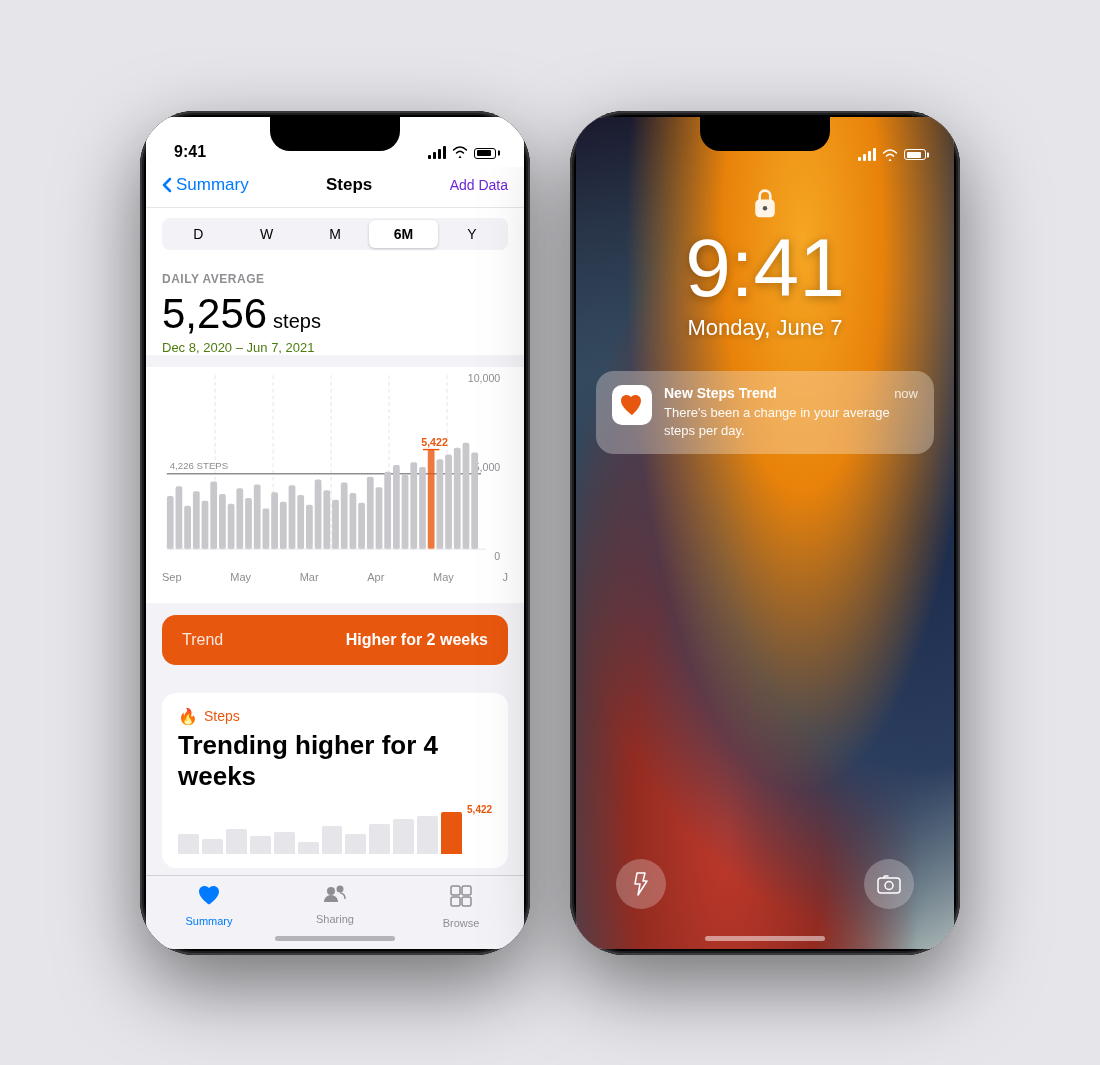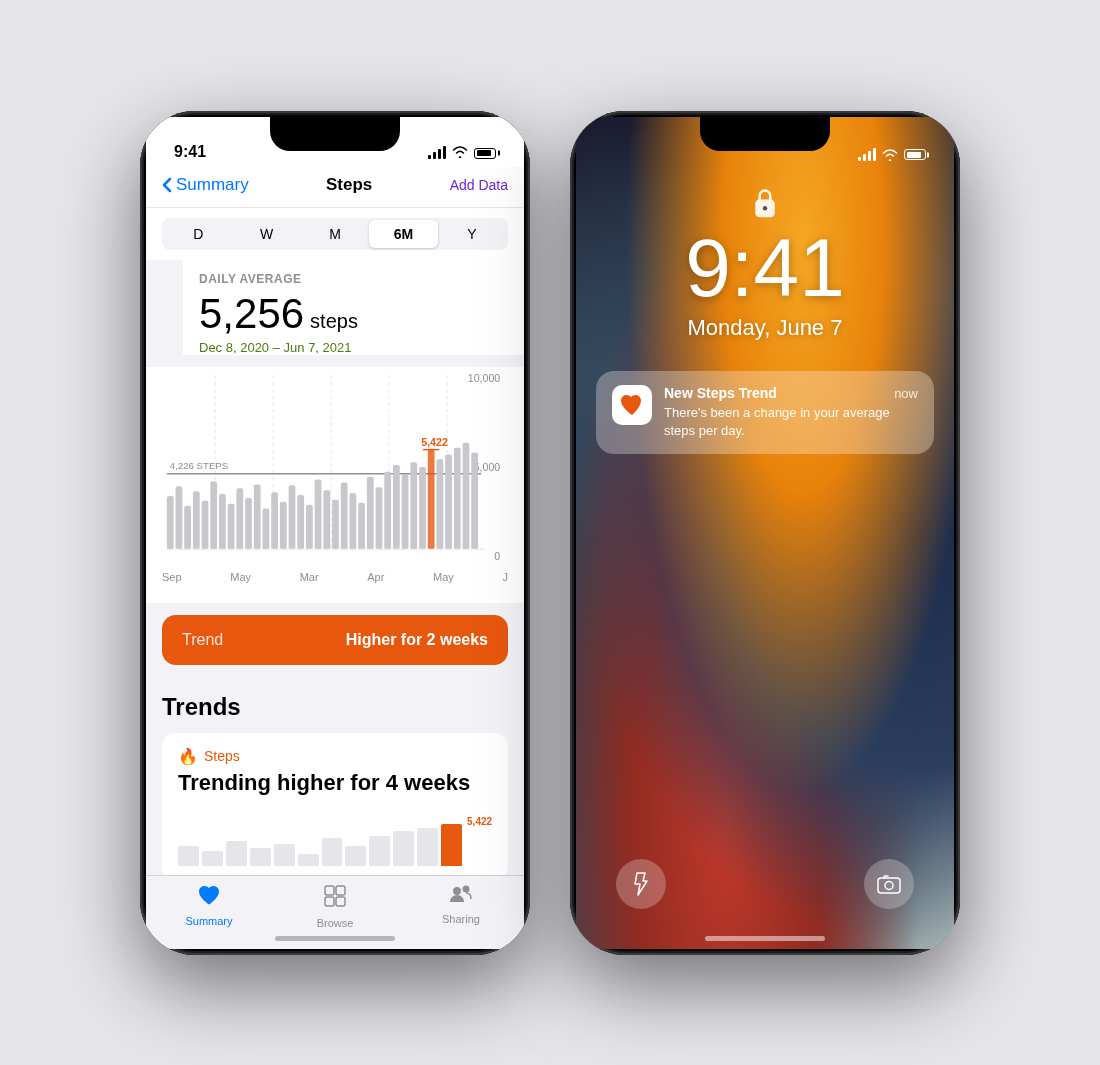--- a/index.html
+++ b/index.html
@@ -20,21 +20,21 @@
       height: 844px;
       background: #000;
       border-radius: 55px;
       position: relative;
       box-shadow: 0 30px 80px rgba(0,0,0,0.5), inset 0 0 0 2px #3a3a3c, inset 0 0 0 4px #1c1c1e;
       overflow: hidden;
     }
     .iphone-inner {
       position: absolute;
       inset: 6px;
-      border-radius: 5px;
+      border-radius: 28px;
       overflow: hidden;
       background: #fff;
     }
 
     
     .notch {
       position: absolute;
       top: 0;
       left: 50%;
       transform: translateX(-50%);
@@ -176,21 +176,20 @@
     .time-pill.active {
       background: #fff;
       box-shadow: 0 1px 3px rgba(0,0,0,0.2);
       font-weight: 600;
     }
 
     
     .stats-area {
       background: #fff;
       padding: 12px 16px 0;
-      margin-left: 37px;
     }
     .daily-label {
       font-size: 12px;
       font-weight: 600;
       color: #8e8e93;
       letter-spacing: 0.5px;
       text-transform: uppercase;
     }
     .steps-count {
       display: flex;
@@ -274,24 +273,24 @@
       gap: 6px;
       margin-bottom: 4px;
     }
     .fire-icon { font-size: 16px; }
     .trend-category {
       font-size: 14px;
       font-weight: 500;
       color: #e8570e;
     }
     .trend-headline {
-      font-size: 22px;
+      font-size: 26px;
       font-weight: 700;
       color: #000;
-      margin-bottom: 20px;
+      margin-bottom: 12px;
     }
 
     
     .mini-chart {
       display: flex;
       align-items: flex-end;
       gap: 3px;
       height: 50px;
     }
     .mini-bar {
@@ -638,21 +637,20 @@
             <span>J</span>
           </div>
         </div>
 
         <div class="trend-btn">
           <span class="trend-left">Trend</span>
           <span class="trend-right">Higher for 2 weeks</span>
         </div>
 
         <div class="trends-section">
-          <div class="trends-title">Trends</div>
           <div class="trend-card">
             <div class="trend-card-header">
               <span class="fire-icon">🔥</span>
               <span class="trend-category">Steps</span>
             </div>
             <div class="trend-headline">Trending higher for 4 weeks</div>
 
             <div class="mini-chart">
               <div class="mini-bar" style="height:20px;background:#e5e5ea"></div>
               <div class="mini-bar" style="height:15px;background:#e5e5ea"></div>
@@ -677,39 +675,39 @@
         <div class="tab-item">
           <div class="tab-icon" style="color:#007aff">
             <svg width="24" height="22" viewBox="0 0 24 22" fill="#007aff">
                 <path d="M12 20.5C12 20.5 2 14 2 7.5C2 4.46 4.46 2 7.5 2C9.24 2 10.91 2.81 12 4.08C13.09 2.81 14.76 2 16.5 2C19.54 2 22 4.46 22 7.5C22 14 12 20.5 12 20.5Z"></path>
               </svg>
           </div>
           <span class="tab-label active">Summary</span>
         </div>
         <div class="tab-item">
           <div class="tab-icon">
+            <svg width="26" height="20" viewBox="0 0 26 20" fill="#8e8e93">
+                <circle cx="9" cy="7" r="4"></circle>
+                <circle cx="18" cy="5" r="3.5"></circle>
+                <path d="M2 18c0-3.87 3.13-7 7-7s7 3.13 7 7"></path>
+                <path d="M18 9c2.76 0 5 2.24 5 5v1" stroke="#8e8e93" stroke-width="1.5" fill="none"></path>
+              </svg>
+          </div>
+          <span class="tab-label">Sharing</span>
+        </div>
+        <div class="tab-item">
+          <div class="tab-icon">
             <svg width="24" height="24" viewBox="0 0 24 24" fill="none" stroke="#8e8e93" stroke-width="1.5">
                 <rect x="2" y="2" width="9" height="9" rx="2"></rect>
                 <rect x="13" y="2" width="9" height="9" rx="2"></rect>
                 <rect x="2" y="13" width="9" height="9" rx="2"></rect>
                 <rect x="13" y="13" width="9" height="9" rx="2"></rect>
               </svg>
           </div>
           <span class="tab-label">Browse</span>
-        </div>
-        <div class="tab-item">
-          <div class="tab-icon">
-            <svg width="26" height="20" viewBox="0 0 26 20" fill="#8e8e93">
-                <circle cx="9" cy="7" r="4"></circle>
-                <circle cx="18" cy="5" r="3.5"></circle>
-                <path d="M2 18c0-3.87 3.13-7 7-7s7 3.13 7 7"></path>
-                <path d="M18 9c2.76 0 5 2.24 5 5v1" stroke="#8e8e93" stroke-width="1.5" fill="none"></path>
-              </svg>
-          </div>
-          <span class="tab-label">Sharing</span>
         </div>
       </div>
 
     </div>
     <div class="phone1-home"></div>
   </div>
 </div>
 
 <div class="iphone">
 

